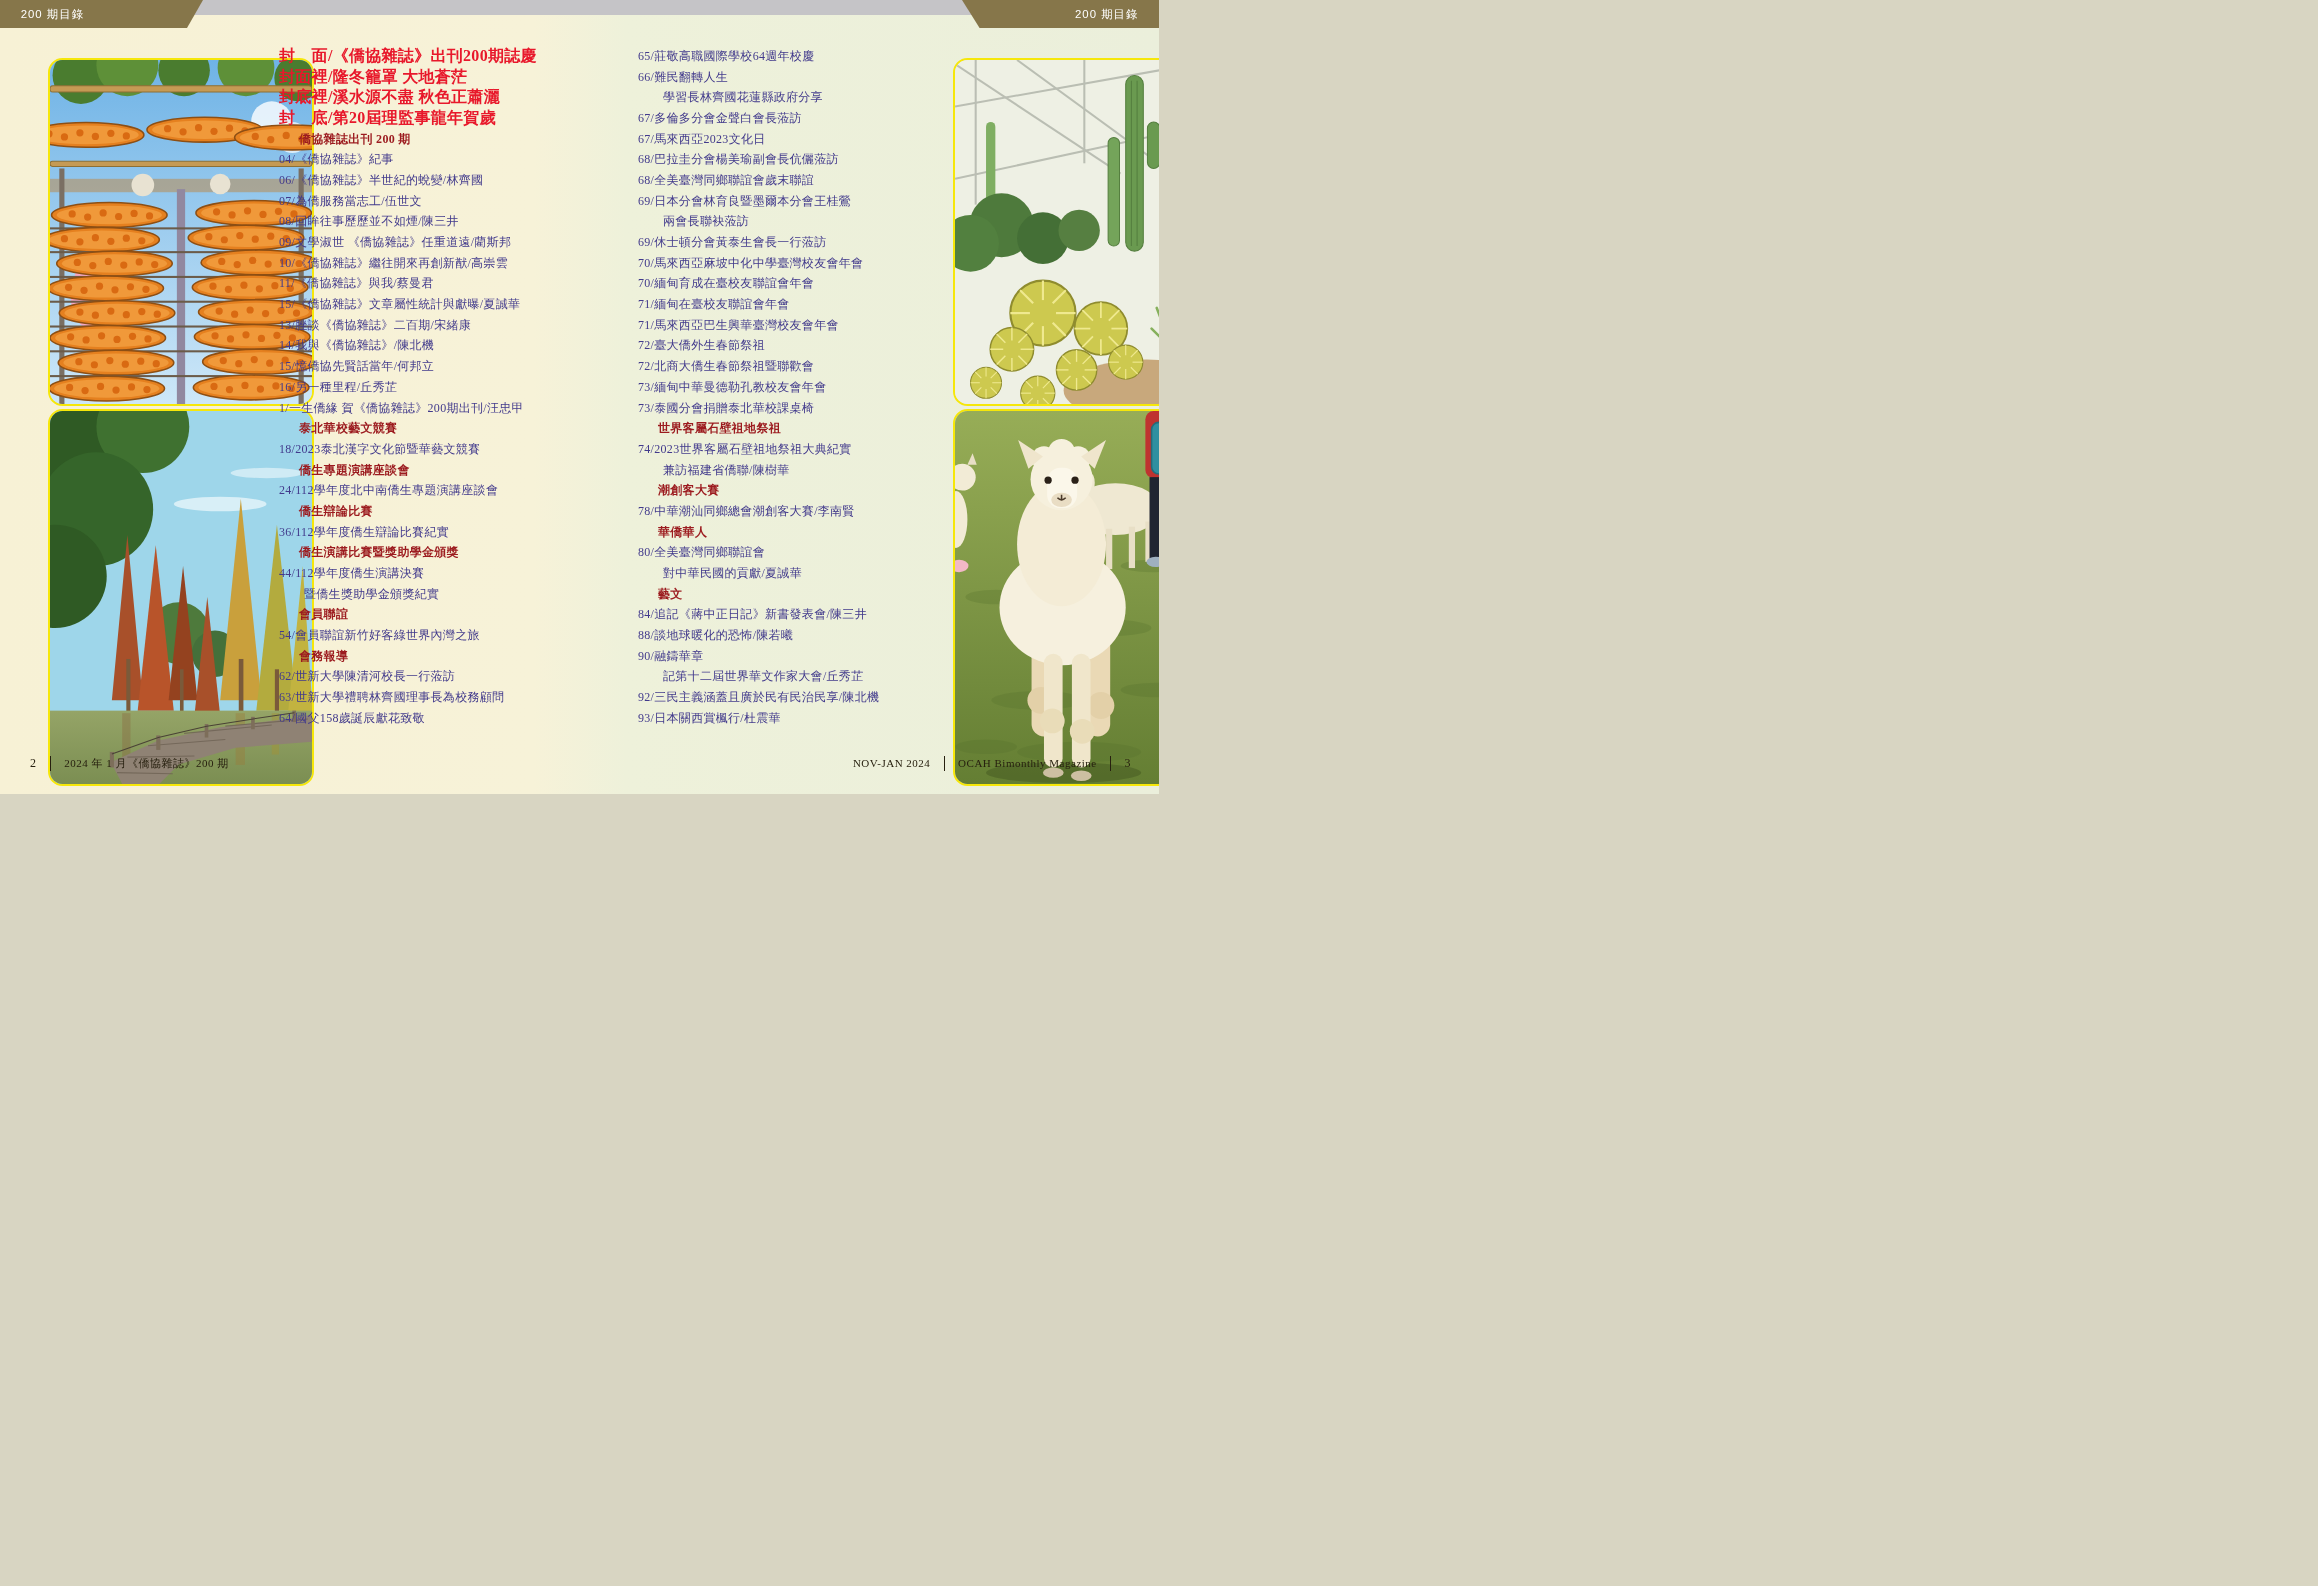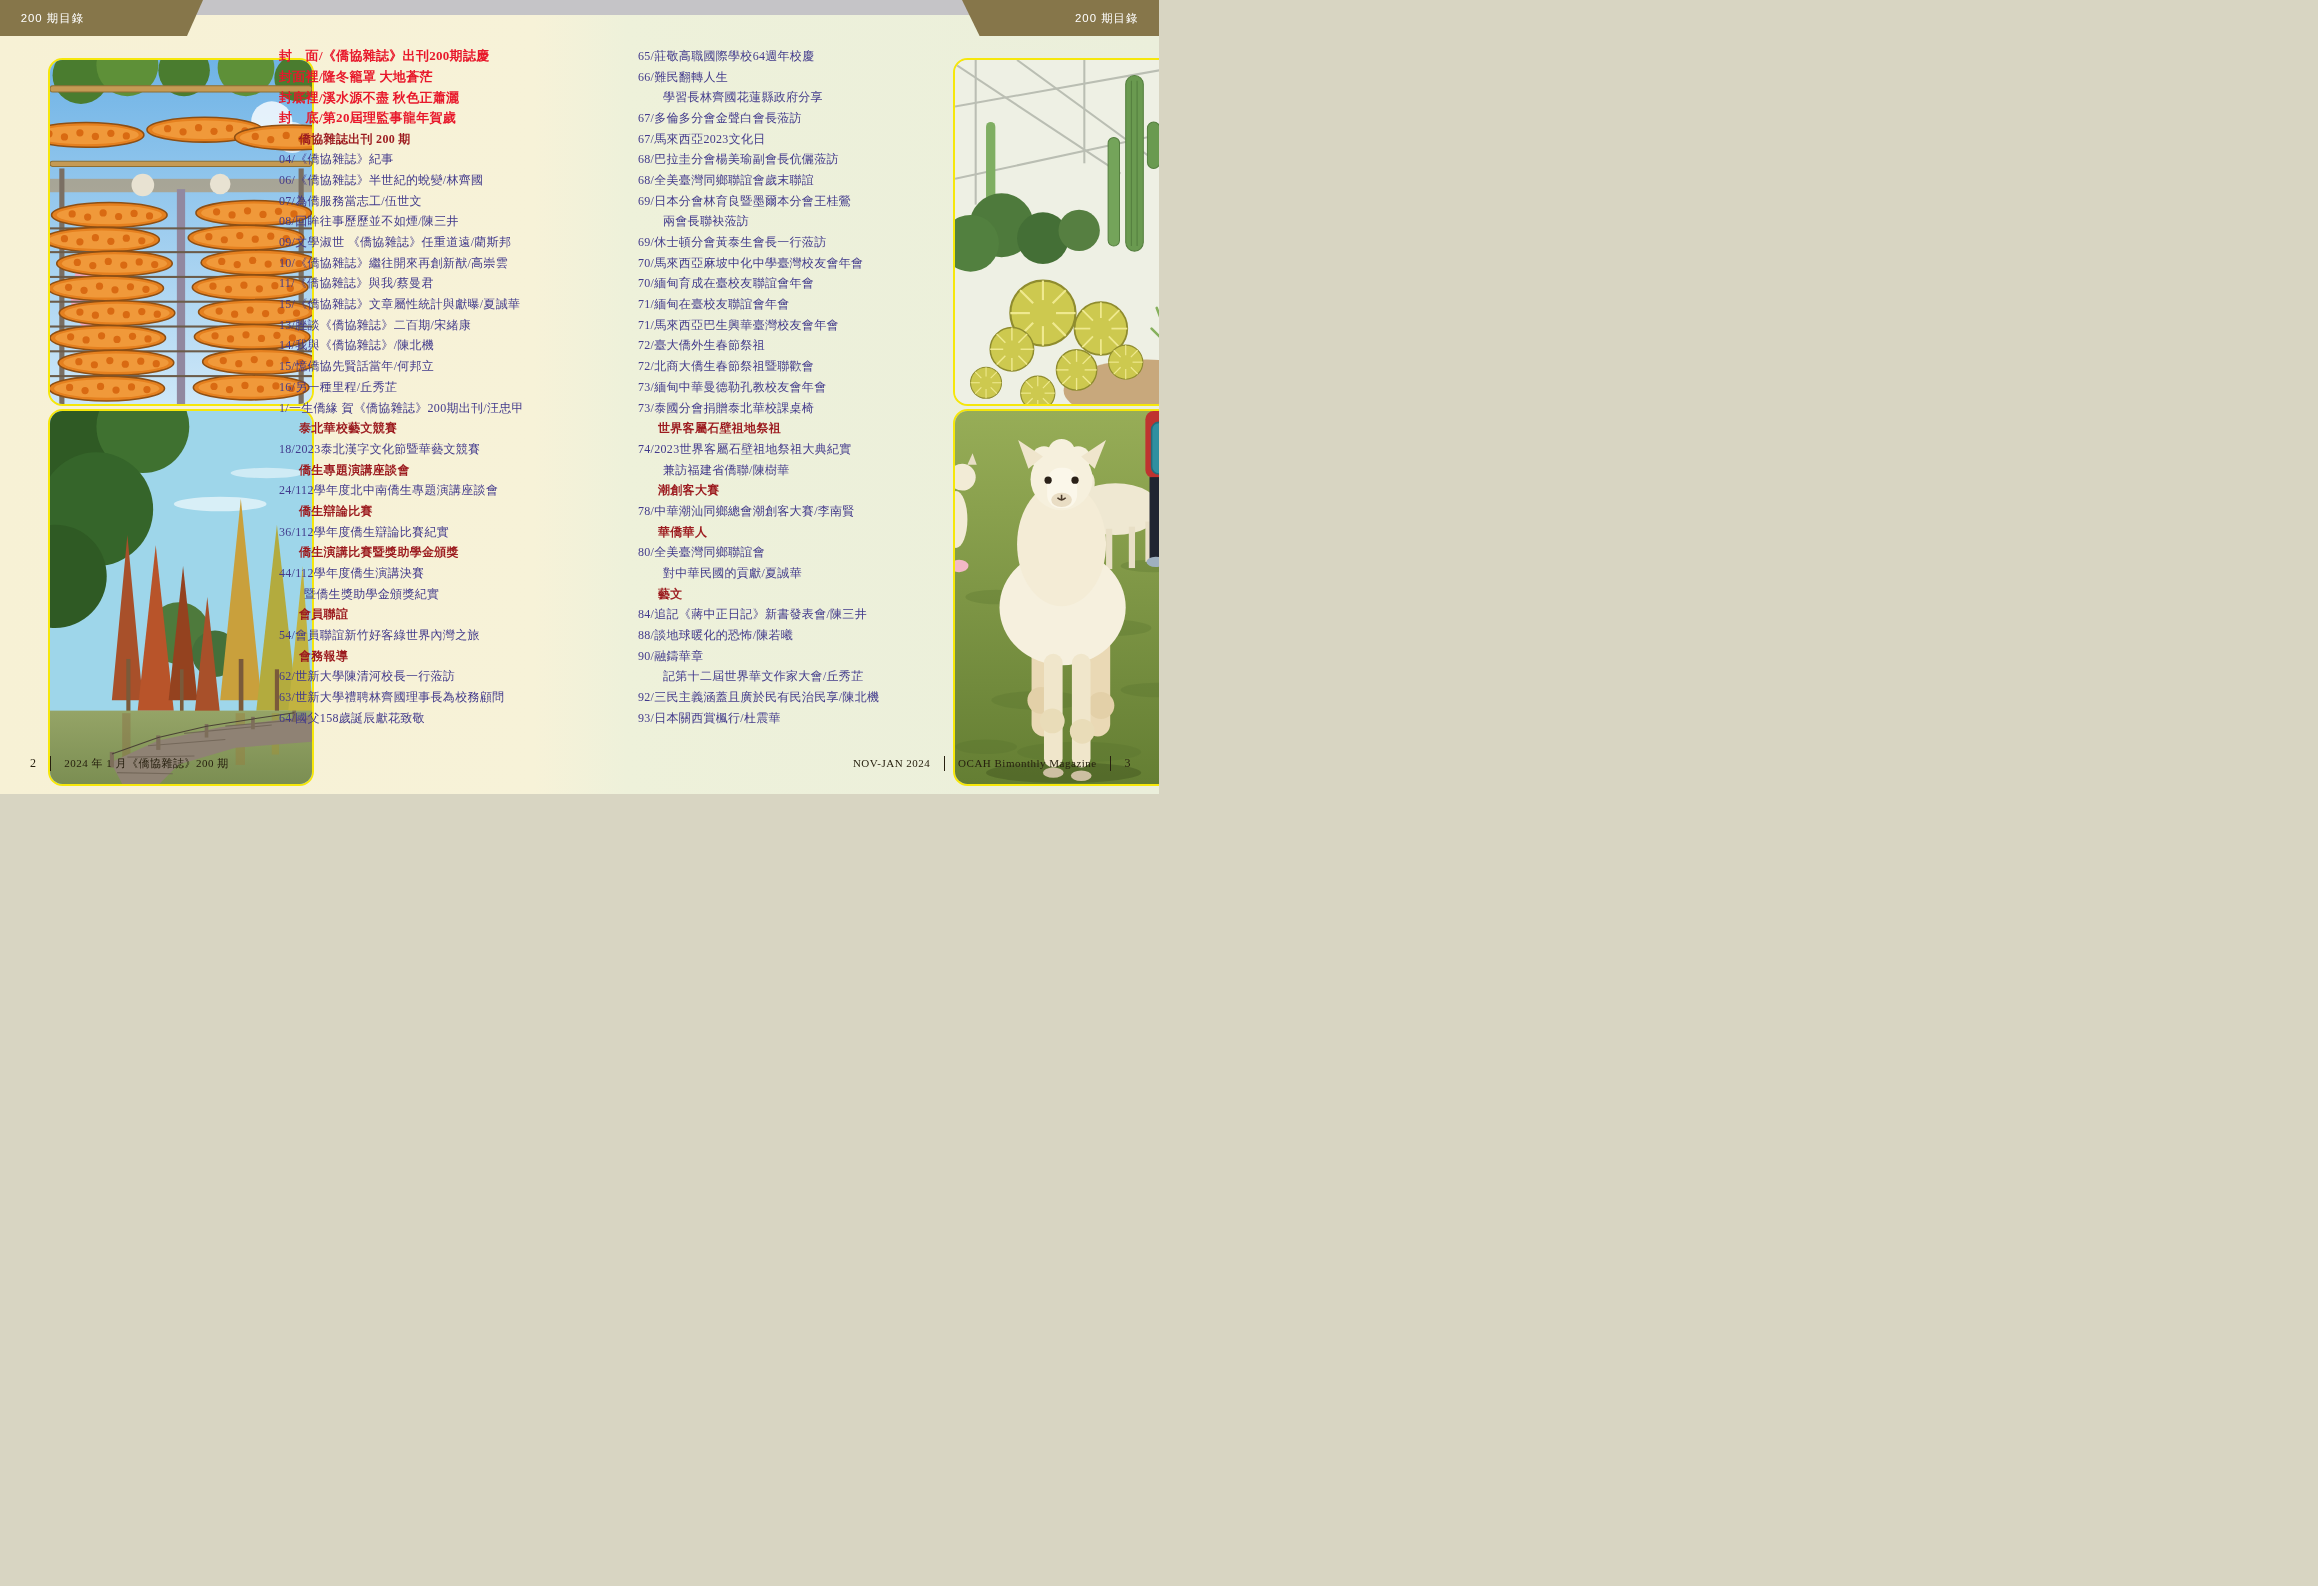--- a/index.html
+++ b/index.html
@@ -2,37 +2,37 @@
 <html style="font-size:8.3px"><head>
 <meta charset="utf-8">
 <style>
   html,body{margin:0;padding:0;background:#d8d5c2;}
   .page{
     position:relative;width:1159px;height:794px;overflow:hidden;
     background:linear-gradient(90deg,#f7f1d5 0%,#f7f2d8 46%,#eef1da 54%,#ebefdb 100%);
     font-family:"Liberation Serif","DejaVu Serif",serif;
   }
   .gray-strip{position:absolute;top:0;left:170px;width:821px;height:14.5px;background:#c5c4c7;}
-  .banner{position:absolute;top:0;height:36px;background:#86764a;display:flex;align-items:center;
+  .banner{position:absolute;top:0;height:28px;background:#86764a;display:flex;align-items:center;
     color:#ffffff;font-family:"Liberation Sans","DejaVu Sans",sans-serif;font-size:11.4px;letter-spacing:1px;}
   .banner-left{left:0;width:203px;clip-path:polygon(0 0,100% 0,187px 100%,0 100%);padding-left:0;}
   .banner-left span{padding-left:20.7px;}
   .banner-right{right:0;width:197px;clip-path:polygon(0 0,100% 0,100% 100%,17.6px 100%);justify-content:flex-end;}
   .banner-right span{padding-right:20.7px;}
   .photo{position:absolute;border:2.6px solid #f6e70a;border-radius:14.5px;overflow:hidden;background:#ddd;}
   .photo svg{display:block;width:100%;height:100%;}
   .photo1{left:8.3px;top:50px;width:262px;height:344px;}
   .photo2{left:8.3px;top:401px;width:262px;height:373px;}
   .photo3{left:913px;top:50px;width:239px;height:344px;}
   .photo4{left:913px;top:401px;width:239px;height:373px;}
   .toc{position:absolute;top:46px;display:flex;flex-direction:column;}
   .toc-left{left:279px;width:369px;}
   .toc-right{left:638px;width:252px;}
   .line{height:20.7px;display:flex;align-items:center;font-size:12px;color:#423a8c;letter-spacing:0.3px;white-space:nowrap;}
-  .line.cover{color:#e8182b;font-weight:bold;font-size:13px;}
+  .line.cover{color:#e8182b;font-weight:bold;font-size:16px;}
   .line.section{color:#9c1b1f;font-weight:bold;margin-left:20px;}
   .line.indent{padding-left:25px;}
   .footer{position:absolute;top:753px;height:20.7px;display:flex;align-items:center;color:#27200f;font-size:11px;letter-spacing:0.5px;}
   .footer .rule{display:inline-block;width:1px;height:14.5px;background:#27200f;margin:0 13.4px;}
   .footer .pnum{font-size:12px;}
   .footer-left{left:30px;}
   .footer-right{right:28px;}
 </style>
 </head>
 <body>

